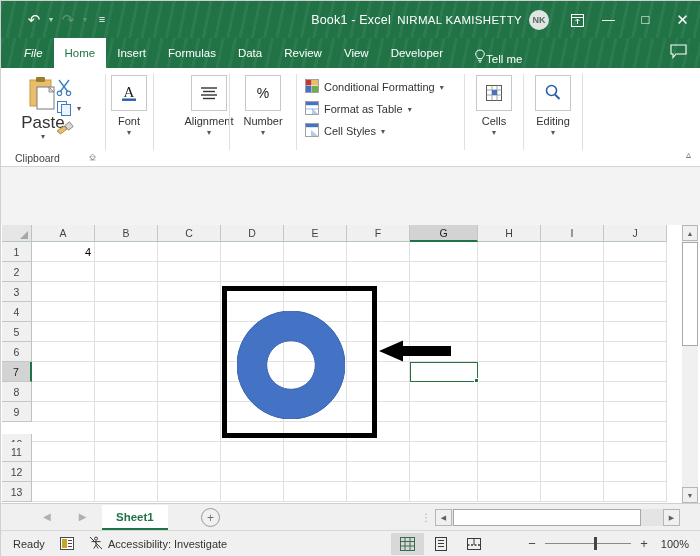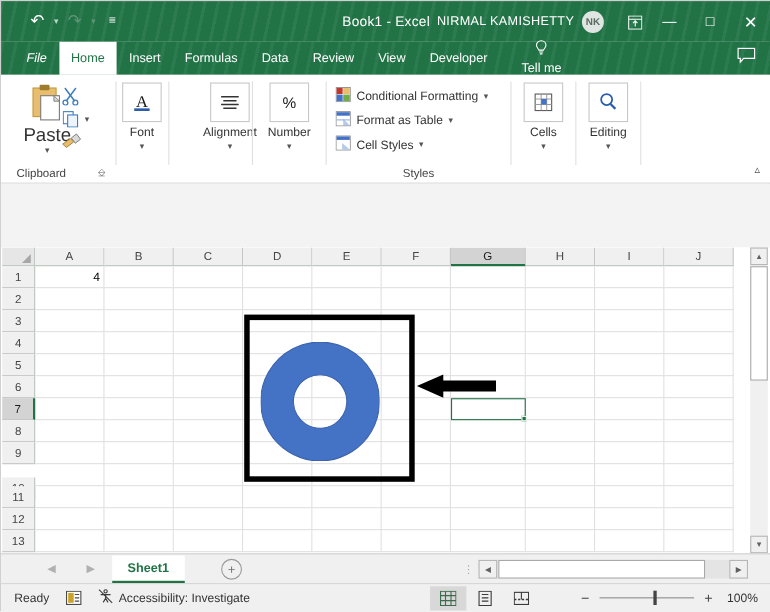--- a/index.html
+++ b/index.html
@@ -71,21 +71,21 @@
     content:""; position:absolute; left:0; top:0; right:0; bottom:0;
     background: repeating-linear-gradient(102deg, rgba(255,255,255,0.05) 0 3px, rgba(255,255,255,0) 3px 12px);
     pointer-events:none;
   }
   .tab {
     height:30px; padding:0 11px; display:flex; align-items:center;
     color:#ffffff; font-size:11.5px; white-space:nowrap; z-index:2;
   }
   .tab.first { margin-left:12px;font-style:italic; }
   .tab.active { background:#ffffff; color:#217346; font-weight:normal; }
-  .tellme { display:flex; align-items:center; gap:0; margin-left:20px; z-index:2;flex-direction:column; }
+  .tellme { display:flex; align-items:center; gap:0; margin-left:20px; z-index:2; }
   .tellme-label { color:#ffffff; font-size:11.5px; }
   .comment-icon { position:absolute; right:14px; bottom:5px; z-index:2; }
 
   
   .ribbon {
     position:absolute; left:0; top:67px; width:700px; height:99px;
     background:#ffffff; border-bottom:1px solid #d4d4d4;
   }
   .rgroup { position:absolute; top:0; height:99px; }
   .rgroup-label {
@@ -420,21 +420,20 @@
           <svg width="14" height="14" viewBox="0 0 14 14">
             <rect x="0.5" y="0.5" width="13" height="13" fill="#ffffff" stroke="#8a8a8a" stroke-width="0.8"></rect>
             <rect x="1" y="1" width="12" height="3.2" fill="#4472C4"></rect>
             <path d="M6 7 L13 13 L6 13 Z" fill="#7FA8DC" opacity="0.6"></path>
           </svg>
         </span>
         <span>Cell Styles</span>
         <span class="cv">▾</span>
       </div>
 
-      <span class="rgroup-label">Styles</span>
     </div>
     <div class="rsep" style="left:463px;"></div>
 
     <div class="rgroup" style="left:464px; width:58px;">
       <div class="big-btn" style="left:0px;">
         <div class="big-icon-box">
           <svg width="22" height="22" viewBox="0 0 22 22">
             <rect x="3.5" y="3.5" width="15" height="15" fill="#ffffff" stroke="#5a5a5a" stroke-width="1"></rect>
             <line x1="3.5" y1="8" x2="18.5" y2="8" stroke="#9a9a9a" stroke-width="0.9"></line>
             <line x1="3.5" y1="13" x2="18.5" y2="13" stroke="#9a9a9a" stroke-width="0.9"></line>

